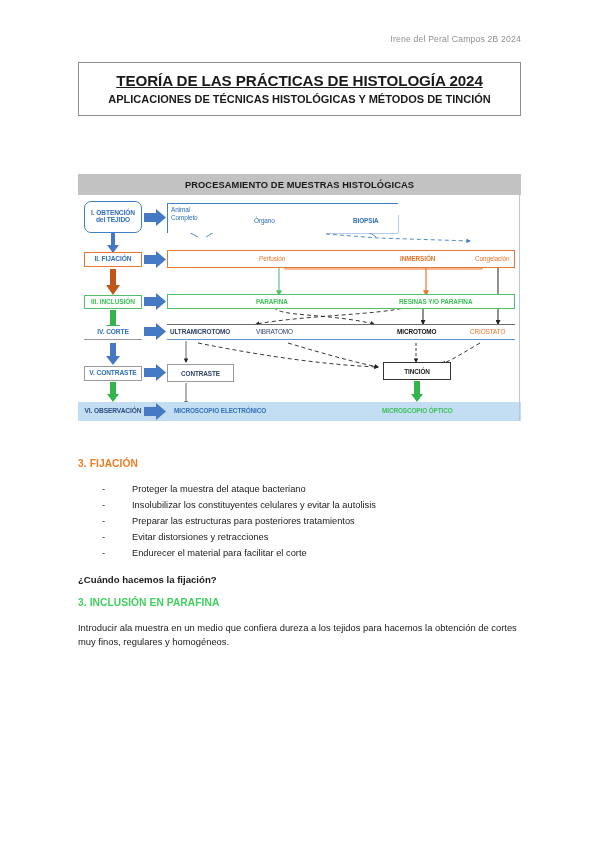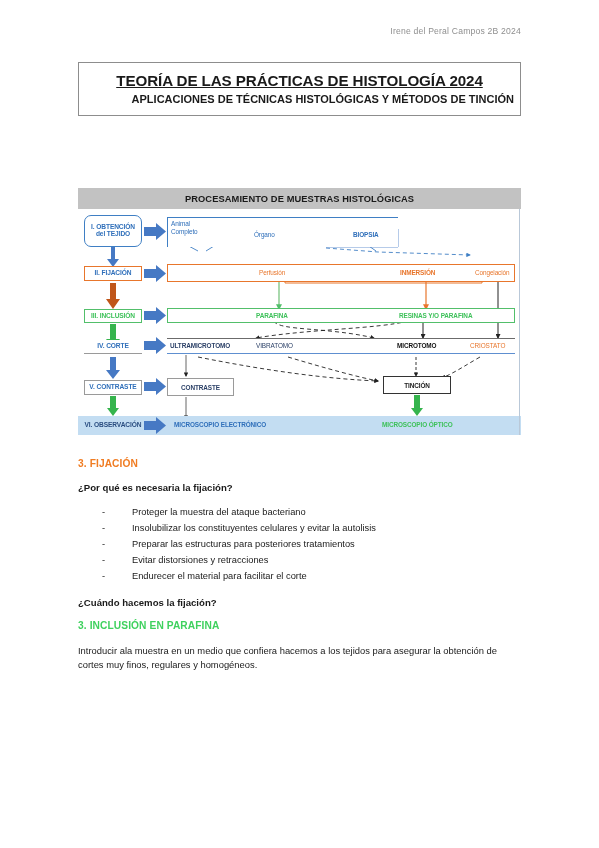--- a/index.html
+++ b/index.html
@@ -19,21 +19,21 @@
     position: relative;
     width: 599px;
     height: 848px;
     background: #fff;
     box-sizing: border-box;
   }
 
   
   .byline {
     position: absolute;
-    top: 26px;
+    top: 34px;
     right: 78px;
     font-size: 8.6px;
     color: #8f8f8f;
     letter-spacing: .2px;
     white-space: nowrap;
   }
 
   
   .title-box {
     position: absolute;
@@ -52,28 +52,27 @@
     line-height: 1.25;
     color: #1a1a1a;
     text-decoration: underline;
   }
   .title-sub {
     font-size: 11px;
     font-weight: bold;
     line-height: 1.3;
     margin-top: 2px;
     color: #1a1a1a;
-    text-align: right;
   }
 
   
   .diagram {
     position: absolute;
     left: 78px;
-    top: 188px;
+    top: 174px;
     width: 443px;
     height: 268px;
   }
   .diag-header {
     position: absolute;
     left: 0; top: 0;
     width: 443px; height: 21px;
     background: #c2c2c2;
     display: flex;
     align-items: center;
@@ -377,30 +376,29 @@
       </div>
 
       <div class="vline" style="left:441px; top:0px; height:226px; background:#b9c8d8;"></div>
 
     </div>
   </div>
 
   <div class="content">
 
     <div class="h-orange">3. FIJACIÓN</div>
-    <p class="q">¿Por qué es necesaria la fijación?</p>
 
     <ul class="dash">
       <li>Proteger la muestra del ataque bacteriano</li>
       <li>Insolubilizar los constituyentes celulares y evitar la autolisis</li>
       <li>Preparar las estructuras para posteriores tratamientos</li>
       <li>Evitar distorsiones y retracciones</li>
       <li>Endurecer el material para facilitar el corte</li>
     </ul>
 
     <p class="q">¿Cuándo hacemos la fijación?</p>
 
     <div class="h-green">3. INCLUSIÓN EN PARAFINA</div>
-    <p class="para">Introducir ala muestra en un medio que confiera hacemos a los tejidos para asegurar la obtención de cortes muy finos, regulares y homogéneos.</p>
+    <p class="para">Introducir ala muestra en un medio que confiera dureza a los tejidos para hacemos la obtención de cortes muy finos, regulares y homogéneos.</p>
 
   </div>
 
 </div>
 
 </body></html>

